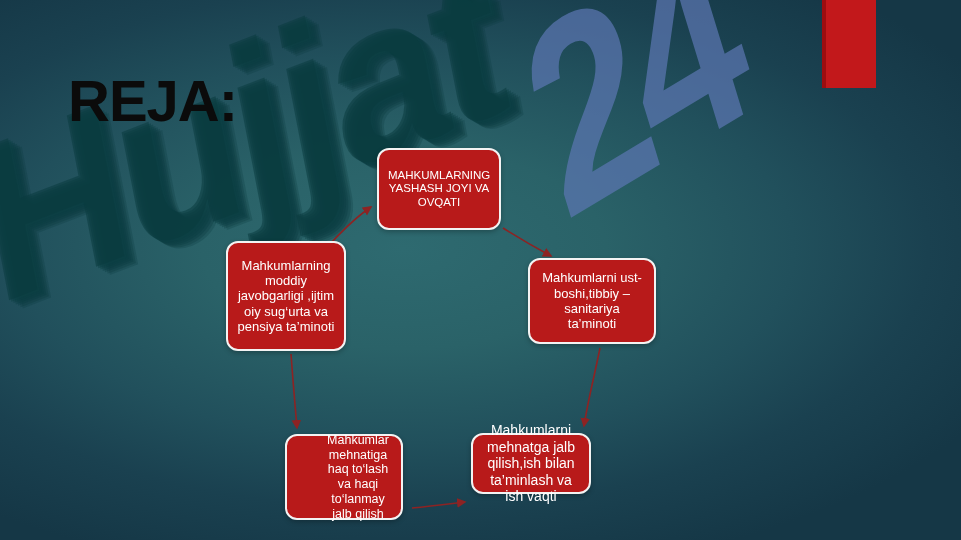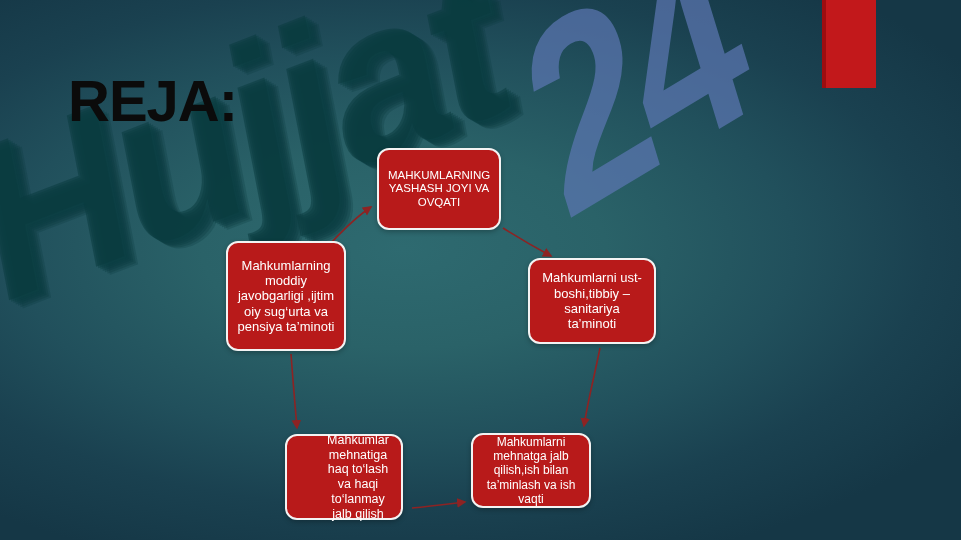--- a/index.html
+++ b/index.html
@@ -102,21 +102,21 @@
     padding: 6px 9px;
     line-height: 1.18;
     box-shadow: 0 2px 5px rgba(0,0,0,.25);
   }
   .box span { display: block; width: 100%; }
 
   #box-top        { left: 377px; top: 148px; width: 124px; height: 82px; font-size: 11.5px; }
   #box-left       { left: 226px; top: 241px; width: 120px; height: 110px; font-size: 13px; }
   #box-right      { left: 528px; top: 258px; width: 128px; height: 86px; font-size: 13px; }
   #box-bottom-left{ left: 285px; top: 434px; width: 118px; height: 86px; font-size: 12.5px; padding-left: 37px; }
-  #box-bottom-right{ left: 471px; top: 433px; width: 120px; height: 75px; font-size: 12px; }
+  #box-bottom-right{ left: 471px; top: 433px; width: 120px; height: 61px; font-size: 14px; }
 
   
   .arrows { position: absolute; left: 0; top: 0; width: 961px; height: 540px; pointer-events: none; }
 </style>
 </head>
 <body>
 
 <div class="slide">
 
   <div class="wm-hujjat">Hujjat</div>

